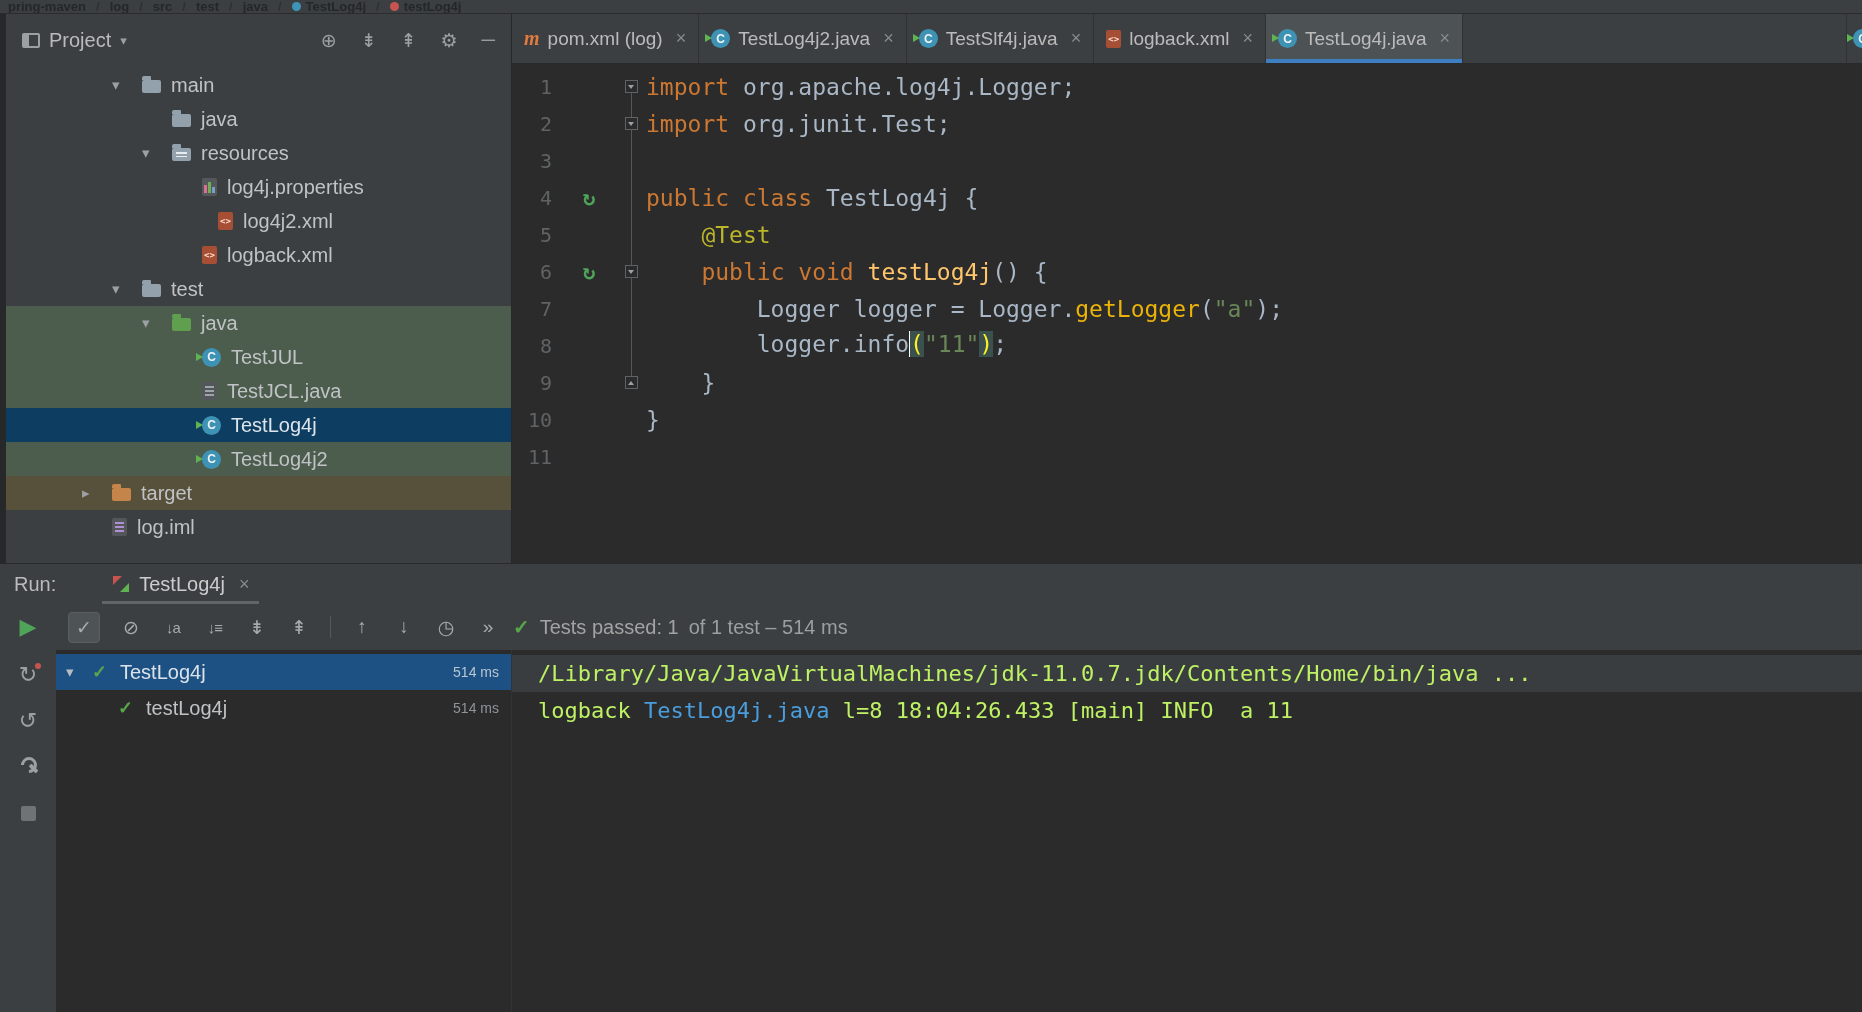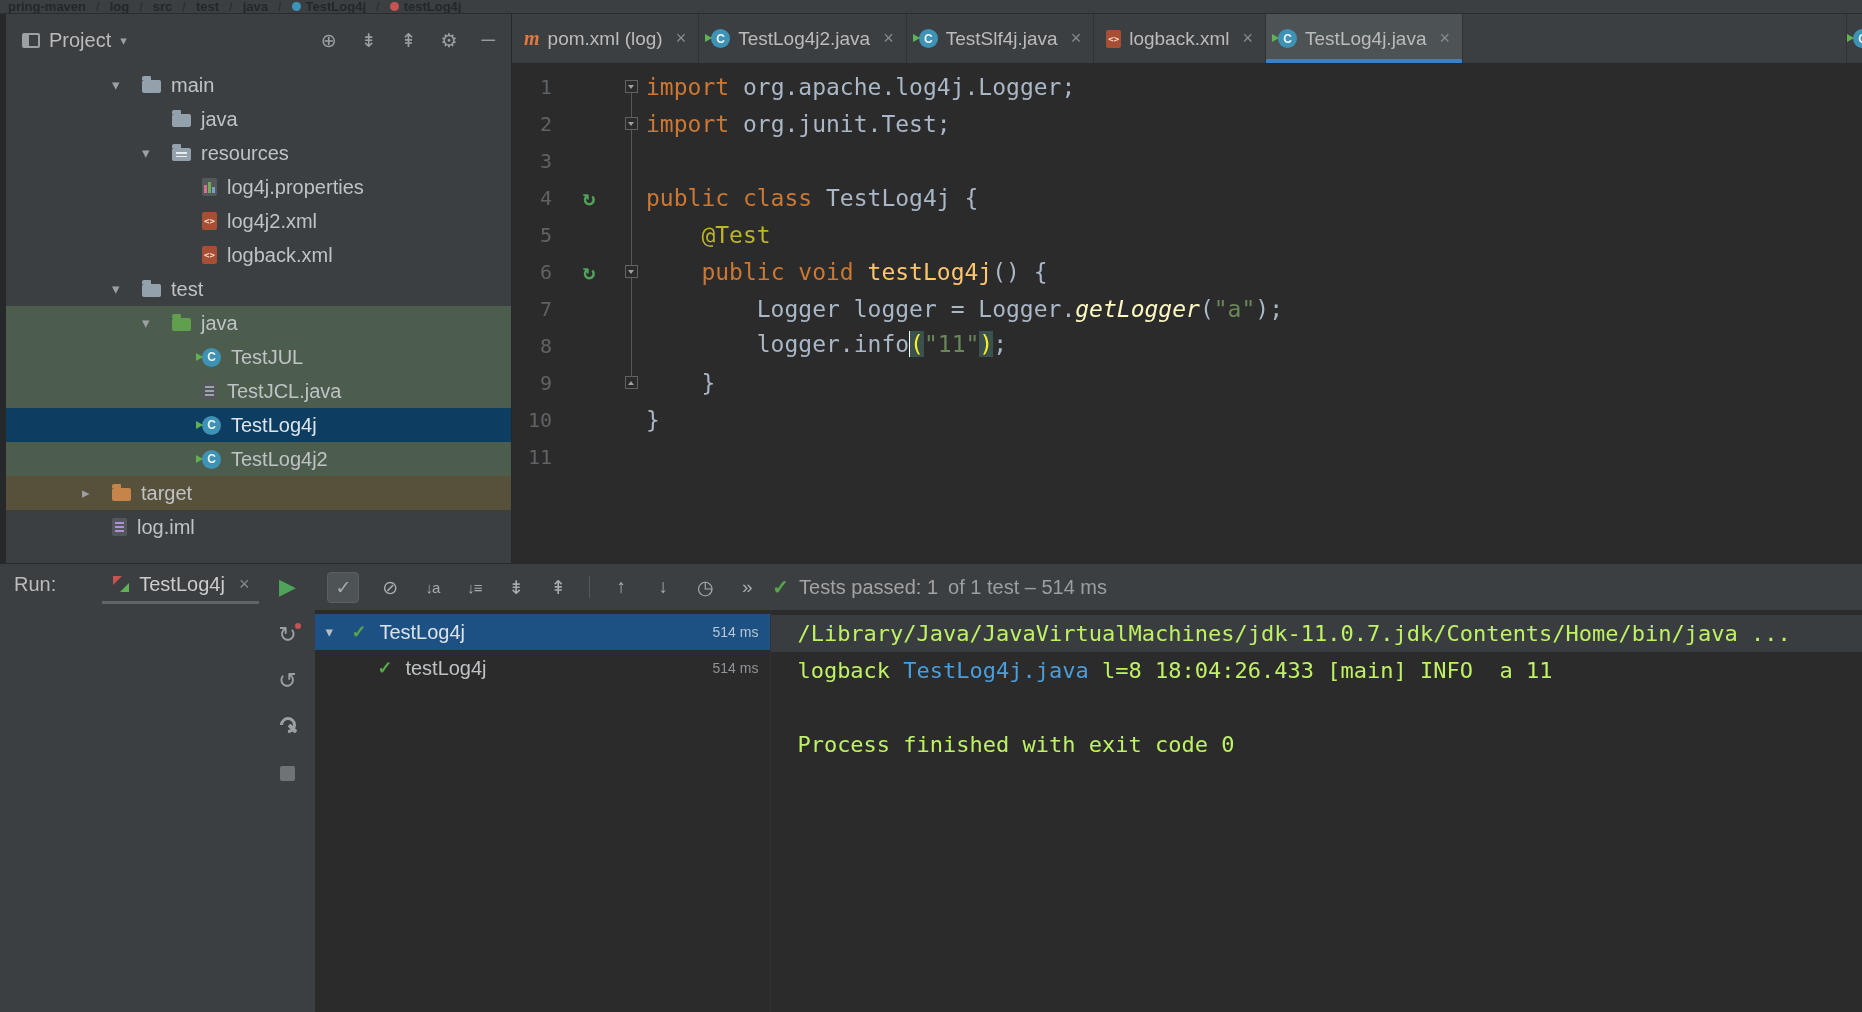--- a/index.html
+++ b/index.html
@@ -76,26 +76,26 @@
   .run-arrow{color:#4fa45a;font-size:21px;font-weight:bold}
   .fold-marker{width:13px;height:13px;background:#2b2b2b;border:1px solid #5f6366;display:flex;align-items:center;justify-content:center}
   .fold-marker::after{content:'';border-left:3.5px solid transparent;border-right:3.5px solid transparent;border-top:4.5px solid #9da0a3}
   .fold-marker.end::after{border-top:none;border-bottom:4.5px solid #9da0a3}
   .code-text{white-space:pre}
   .tk-kw{color:#cc7832}
   .tk-pl{color:#a9b7c6}
   .tk-str{color:#6a8759}
   .tk-ann{color:#bbb529}
   .tk-mth{color:#ffc66b}
-  .tk-stm{color:#fef9c3;font-style:italic}
+  .tk-stm{color:#eab308;}
   .tk-brace{background:#3b514d;color:#ffef28}
   .caret{display:inline-block;width:2px;height:26px;background:#ffffff;vertical-align:middle;margin:0 -1px 3px 0}
 
   
-  #run{height:449px;display:flex;flex-direction:row;background:#3c3f41;border-top:1px solid #282a2c}
+  #run{height:449px;display:flex;flex-direction:column;background:#3c3f41;border-top:1px solid #282a2c}
   #run-header{height:40px;flex:none;display:flex;align-items:center;padding-left:14px}
   #run-label{font-size:20px;color:#bbbbbb}
   .run-tab{height:40px;display:flex;align-items:center;gap:9px;margin-left:46px;padding:0 10px;position:relative}
   .run-tab::after{content:'';position:absolute;left:0;right:0;bottom:0;height:3px;background:#616568}
   .run-tab-label{font-size:20px;color:#cccccc}
   #run-body{flex:1;display:flex;min-height:0}
   #run-strip{width:56px;flex:none;display:flex;flex-direction:column;align-items:center;padding-top:10px;gap:24px}
   .strip-play{color:#4fa45a;font-size:22px}
   .strip-icon{color:#9da0a3;font-size:22px;position:relative;line-height:1}
   .strip-icon.dotted::after{content:'';position:absolute;right:-4px;top:-1px;width:6px;height:6px;border-radius:50%;background:#c75450}
@@ -195,21 +195,21 @@
           <div class="tree-row" style="padding-left: 136px;">
             <span class="chevron">▾</span>
             <span class="icon folder folder-res"></span>
             <span class="tree-label">resources</span>
           </div>
           <div class="tree-row" style="padding-left: 166px;">
             <span class="chevron"></span>
             <span class="icon file props"></span>
             <span class="tree-label">log4j.properties</span>
           </div>
-          <div class="tree-row" style="padding-left: 166px;">
+          <div class="tree-row" style="padding-left: 166px; margin-left: 16px;">
             <span class="chevron"></span>
             <span class="icon file xml"></span>
             <span class="tree-label">log4j2.xml</span>
           </div>
           <div class="tree-row" style="padding-left: 166px;">
             <span class="chevron"></span>
             <span class="icon file xml"></span>
             <span class="tree-label">logback.xml</span>
           </div>
           <div class="tree-row" style="padding-left: 106px;">
@@ -421,18 +421,17 @@
             <div class="test-row child">
               <span class="t-check">✓</span>
               <span class="t-label">testLog4j</span>
               <span class="t-time">514 ms</span>
             </div>
           </div>
         <div id="console">
             <div class="console-line hl"><span class="c-pl">/Library/Java/JavaVirtualMachines/jdk-11.0.7.jdk/Contents/Home/bin/java ...</span></div>
             <div class="console-line"><span class="c-pl">logback </span><span class="c-link">TestLog4j.java</span><span class="c-pl"> l=8 18:04:26.433 [main] INFO  a 11</span></div>
             <div class="console-line"></div>
-            <div class="console-line"><span class="c-pl">Process finished with exit code 0</span></div>
           </div>
       </div>
     </div>
   </div>
 </div>
 
 </body></html>

